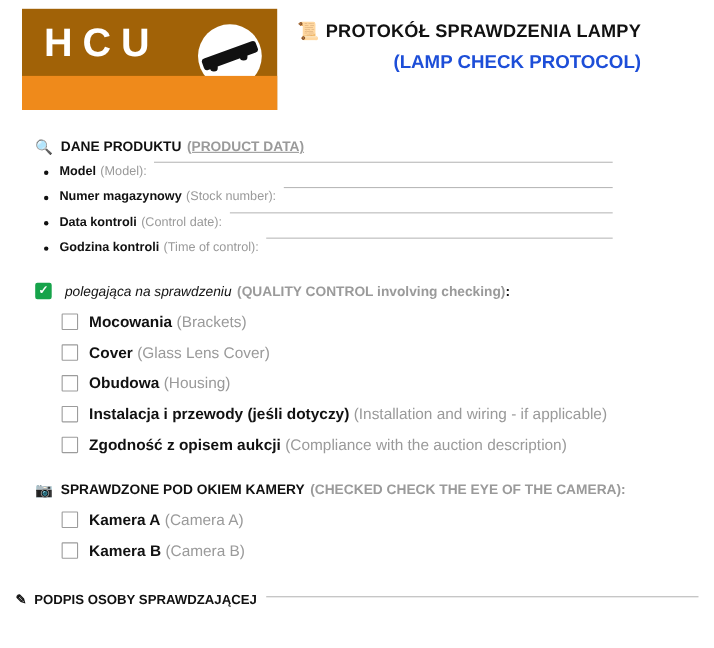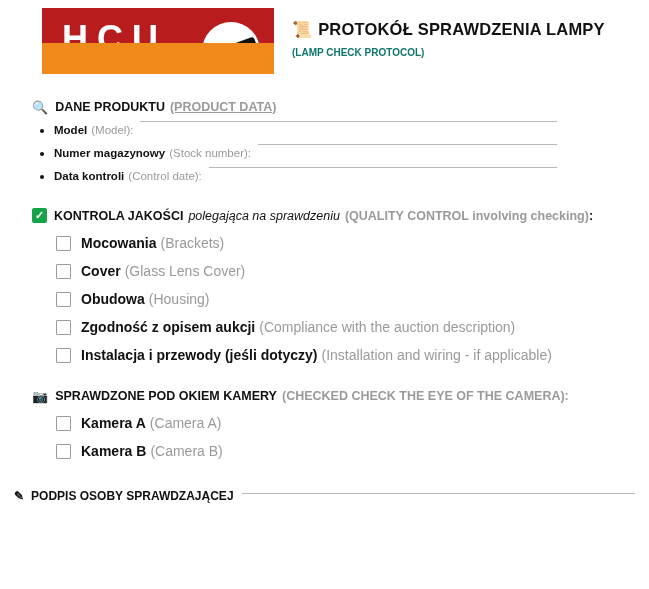--- a/index.html
+++ b/index.html
@@ -17,23 +17,23 @@
   }
 
   
   .header {
     display: flex;
     align-items: flex-start;
     padding: 8px 0 0 0;
   }
   .logo {
     width: 232px;
-    height: 66px;
-    margin-left: 42px;
-    background: #b91c1c;
+    height: 92px;
+    margin-left: 20px;
+    background: #a16207;
     position: relative;
     flex: none;
   }
   .logo-band {
     position: absolute;
     left: 0;
     right: 0;
     bottom: 0;
     height: 31px;
     background: #ef8a1b;
@@ -90,24 +90,24 @@
     color: #111111;
     letter-spacing: 0.2px;
   }
   .title-icon {
     font-size: 16px;
     margin-right: 6px;
     line-height: 1;
   }
   .subtitle {
     margin-top: 8px;
-    text-align: left;
-    font-size: 10px;
-    font-weight: bold;
-    color: #0f766e;
+    text-align: right;
+    font-size: 17px;
+    font-weight: bold;
+    color: #1d4ed8;
   }
 
   
   .content {
     padding: 0 0 0 32px;
   }
   .section {
     margin-top: 26px;
   }
   .section-head {
@@ -280,27 +280,31 @@
       <li>
         <span class="f-label">Numer magazynowy</span>
         <span class="f-en">(Stock number):</span>
         <span class="rule"></span>
       </li>
       <li>
         <span class="f-label">Data kontroli</span>
         <span class="f-en">(Control date):</span>
         <span class="rule"></span>
       </li>
+      <li>
+        <span class="f-label">Godzina kontroli</span>
+        <span class="f-en">(Time of control):</span>
+        <span class="rule"></span>
+      </li>
     </ul>
   </div>
 
   <div class="section">
     <div class="section-head">
       <span class="check-badge">✓</span>
-      <span>KONTROLA JAKOŚCI</span>
       <span class="normal-weight" style="margin-left:5px;font-style:italic;">polegająca na sprawdzeniu</span>
       <span class="en" style="margin-left:5px;">(QUALITY CONTROL involving checking)</span>
       <span>:</span>
     </div>
 
     <ul class="checks">
       <li>
         <span class="cbox"></span>
         <span class="c-label">Mocowania</span>
         <span class="c-en">(Brackets)</span>
@@ -310,27 +314,27 @@
         <span class="c-label">Cover</span>
         <span class="c-en">(Glass Lens Cover)</span>
       </li>
       <li>
         <span class="cbox"></span>
         <span class="c-label">Obudowa</span>
         <span class="c-en">(Housing)</span>
       </li>
       <li>
         <span class="cbox"></span>
+        <span class="c-label">Instalacja i przewody (jeśli dotyczy)</span>
+        <span class="c-en">(Installation and wiring - if applicable)</span>
+      </li>
+      <li>
+        <span class="cbox"></span>
         <span class="c-label">Zgodność z opisem aukcji</span>
         <span class="c-en">(Compliance with the auction description)</span>
-      </li>
-      <li>
-        <span class="cbox"></span>
-        <span class="c-label">Instalacja i przewody (jeśli dotyczy)</span>
-        <span class="c-en">(Installation and wiring - if applicable)</span>
       </li>
     </ul>
   </div>
 
   <div class="section">
     <div class="section-head">
       <span class="sec-icon">📷</span>
       <span>SPRAWDZONE POD OKIEM KAMERY</span>
       <span class="en" style="margin-left:5px;">(CHECKED CHECK THE EYE OF THE CAMERA):</span>
     </div>

